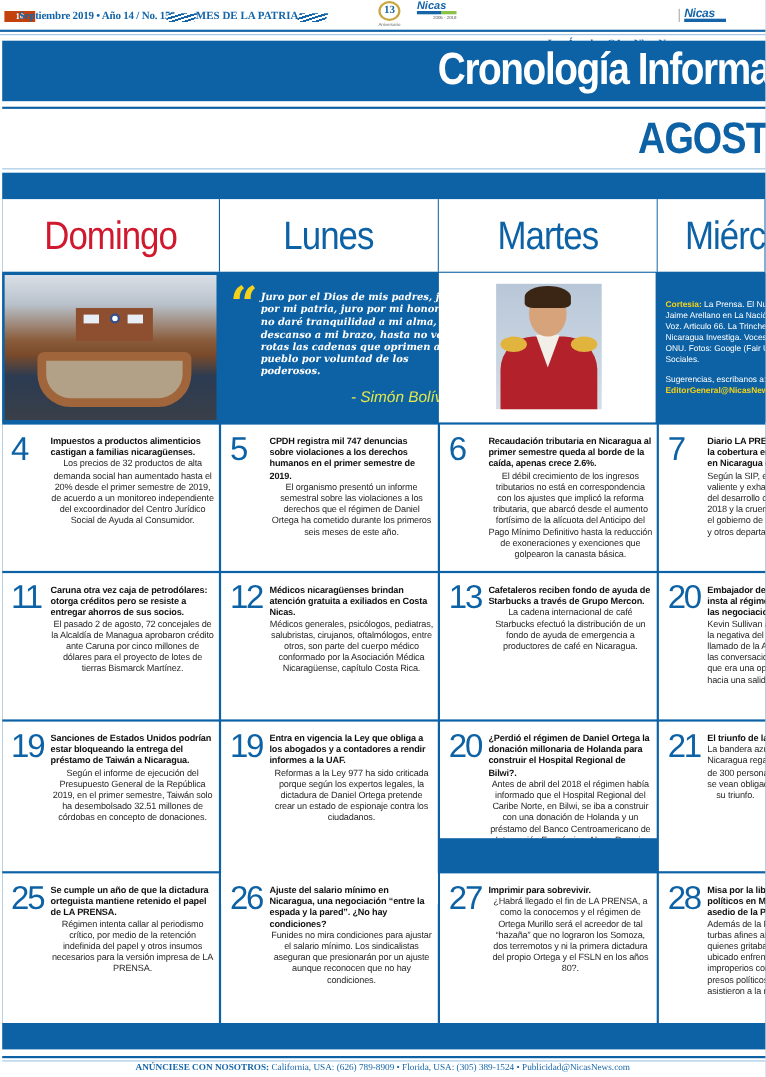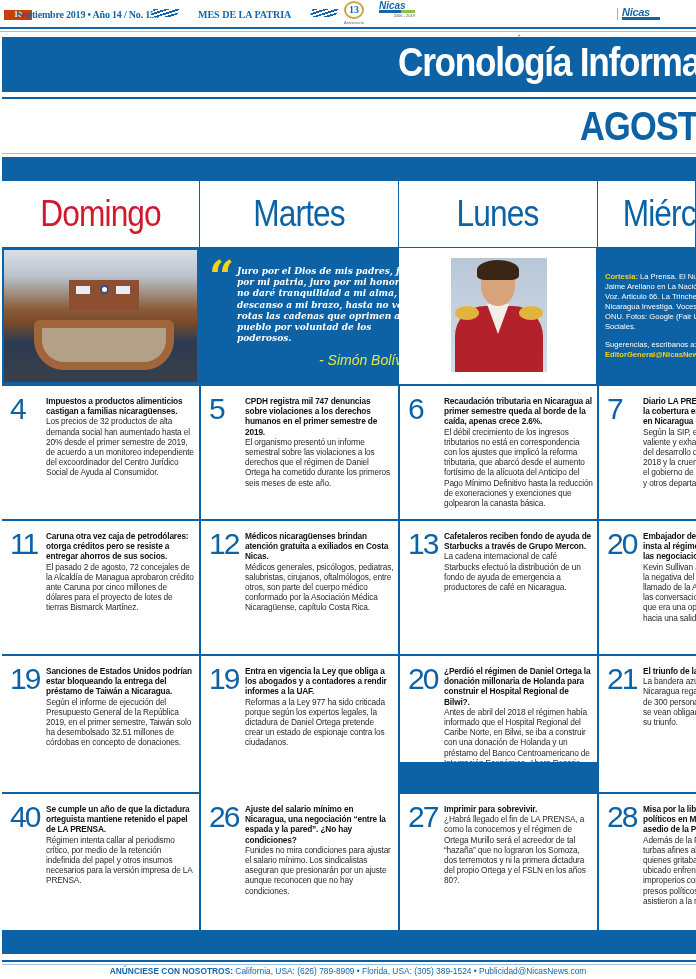--- a/index.html
+++ b/index.html
@@ -3,21 +3,21 @@
 <meta charset="utf-8">
 <style>
   * { box-sizing: border-box; margin: 0; padding: 0; }
   html, body { width: 696px; height: 979px; overflow: hidden; background: #ffffff; }
   body { position: relative; font-family: "Liberation Sans", sans-serif; color: #222; }
 
   
   .topbar { position: absolute; left: 0; top: 0; width: 696px; height: 26px; display: flex; align-items: center; }
   .topbar .pagenum { position: absolute; left: 4px; top: 10px; width: 28px; height: 10px; background: #c2410c; color: #fff; font-family: "Liberation Serif", serif; font-size: 8px; font-weight: bold; line-height: 10px; text-align: center; }
   .topbar .issue { position: absolute; left: 17px; top: 9px; font-family: "Liberation Serif", serif; font-size: 10px; color: #1565a8; font-weight: bold; letter-spacing: -0.2px; }
-  .topbar .patria { position: absolute; left: 152px; top: 9px; display: flex; align-items: flex-start; gap: 20px; }
+  .topbar .patria { position: absolute; left: 152px; top: 9px; display: flex; align-items: flex-end; gap: 0; }
   .flag { width: 26px; height: 8px; background: repeating-linear-gradient(160deg, #1565a8 0 2px, #ffffff 2px 4px); transform: skewX(-20deg); }
   .topbar .patria-label { font-family: "Liberation Serif", serif; font-weight: bold; font-size: 10px; color: #1565a8; }
   .anniv { position: absolute; left: 344px; top: 1px; width: 34px; height: 22px; }
   .anniv .ring { width: 20px; height: 18px; border: 2px solid #c9a640; border-radius: 50%; color: #1565a8; font-size: 10px; font-weight: bold; text-align: center; line-height: 14px; font-family: "Liberation Serif", serif; }
   .anniv .sub { font-size: 4px; color: #666; margin-top: 1px; }
   .logo-small { position: absolute; left: 379px; top: 1px; width: 36px; height: 14px; }
   .logo-small .n { font-style: italic; font-weight: bold; font-size: 10px; color: #1565a8; line-height: 9px; }
   .logo-small .bar { height: 3px; background: linear-gradient(90deg,#1565a8 60%,#8bc34a 60%); }
   .logo-small .yrs { font-size: 4px; color: #555; text-align: right; }
   .topbar .location { position: absolute; left: 498px; top: 9px; font-family: "Liberation Serif", serif; font-size: 10px; color: #1565a8; font-weight: bold; letter-spacing: -0.2px; margin-top: 26px; }
@@ -67,27 +67,27 @@
   .portrait .collar { position: absolute; left: 36px; top: 46px; width: 22px; height: 30px; background: #f2efe8; clip-path: polygon(0 0,100% 0,50% 100%); }
   .credits { width: 100px; height: 136px; background: #0d62a5; padding: 24px 0 0 7px; overflow: hidden; color: #fff; font-size: 7.6px; line-height: 10px; white-space: nowrap; }
   .credits .lbl { color: #f4d11a; font-weight: bold; }
   .credits .email { color: #f4d11a; font-weight: bold; }
   .credits p { margin-bottom: 8px; }
 
   .week-row { position: absolute; left: 0; display: flex; }
   .week-row .cell { background: #fff; margin-right: 2px; height: 133px; position: relative; padding: 10px 4px 0 44px; overflow: hidden; }
   .cell .num { position: absolute; left: 8px; top: 6px; font-size: 30px; color: #0d62a5; letter-spacing: -2px; line-height: 34px; }
   .cell .head { font-weight: bold; font-size: 8.3px; line-height: 10.2px; color: #111; letter-spacing: -0.15px; }
-  .cell .body { font-size: 8.3px; line-height: 10.2px; color: #2a2a2a; letter-spacing: -0.15px; }
+  .cell .body { font-size: 8.3px; line-height: 10.2px; color: #2a2a2a; letter-spacing: -0.15px; text-align: center; }
   .c0 { width: 197px; } .c1 { width: 197px; } .c2 { width: 197px; } .c3 { width: 99px; }
   .c3 .head, .c3 .body { white-space: nowrap; }
 
   .footer-rule { position: absolute; left: 2px; top: 960px; width: 694px; height: 2px; background: #0d62a5; }
   .footer-rule2 { position: absolute; left: 2px; top: 964px; width: 694px; height: 1px; background: #9ec3e3; }
-  .footer { position: absolute; left: 0; top: 966px; width: 696px; text-align: center; font-family: Liberation Sans, sans-serif; font-size: 8.4px; color: #1565a8; white-space: nowrap; }
+  .footer { position: absolute; left: 0; top: 966px; width: 696px; text-align: center; font-family: Liberation Serif, serif; font-size: 8.4px; color: #1565a8; white-space: nowrap; }
   .footer b { font-weight: bold; }
 </style>
 </head>
 <body>
 
 <div class="topbar">
   <div class="pagenum">10</div>
   <div class="issue">Septiembre 2019 • Año 14 / No. 159</div>
   <div class="patria">
     <div class="flag"></div>
@@ -119,24 +119,24 @@
 <div class="title-rule"></div>
 <div class="month">AGOSTO</div>
 <div class="month-rule"></div>
 
 <div class="cal">
   <div class="day-row">
     <div class="day-cell sun" style="width:198px">
         <span>Domingo</span>
       </div>
     <div class="day-cell wk" style="width:199px">
+        <span>Lunes</span>
+      </div>
+    <div class="day-cell wk" style="width:199px">
         <span>Martes</span>
-      </div>
-    <div class="day-cell wk" style="width:199px">
-        <span>Lunes</span>
       </div>
     <div class="day-cell wk" style="width:98px; justify-content:flex-start; padding-left:16px">
         <span>Miércoles</span>
       </div>
   </div>
 
   <div class="feature-row">
     <div class="photo">
       <div class="wall"></div>
       <div class="screen1"></div>
@@ -271,21 +271,21 @@
           <div>Nicaragua regac</div>
           <div>de 300 persona</div>
           <div>se vean obligad</div>
           <div>su triunfo.</div>
       </div>
     </div>
   </div>
 
   <div class="week-row" style="top:637px">
     <div class="cell c0" style="height:136px">
-      <div class="num">40</div>
+      <div class="num">25</div>
       <div class="head">Se cumple un año de que la dictadura orteguista mantiene retenido el papel de LA PRENSA.</div>
       <div class="body">Régimen intenta callar al periodismo crítico, por medio de la retención indefinida del papel y otros insumos necesarios para la versión impresa de LA PRENSA.</div>
     </div>
     <div class="cell c1" style="height:136px">
       <div class="num">26</div>
       <div class="head">Ajuste del salario mínimo en Nicaragua, una negociación “entre la espada y la pared”. ¿No hay condiciones?</div>
       <div class="body">Funides no mira condiciones para ajustar el salario mínimo. Los sindicalistas aseguran que presionarán por un ajuste aunque reconocen que no hay condiciones.</div>
     </div>
     <div class="cell c2" style="height:136px">
       <div class="num">27</div>

